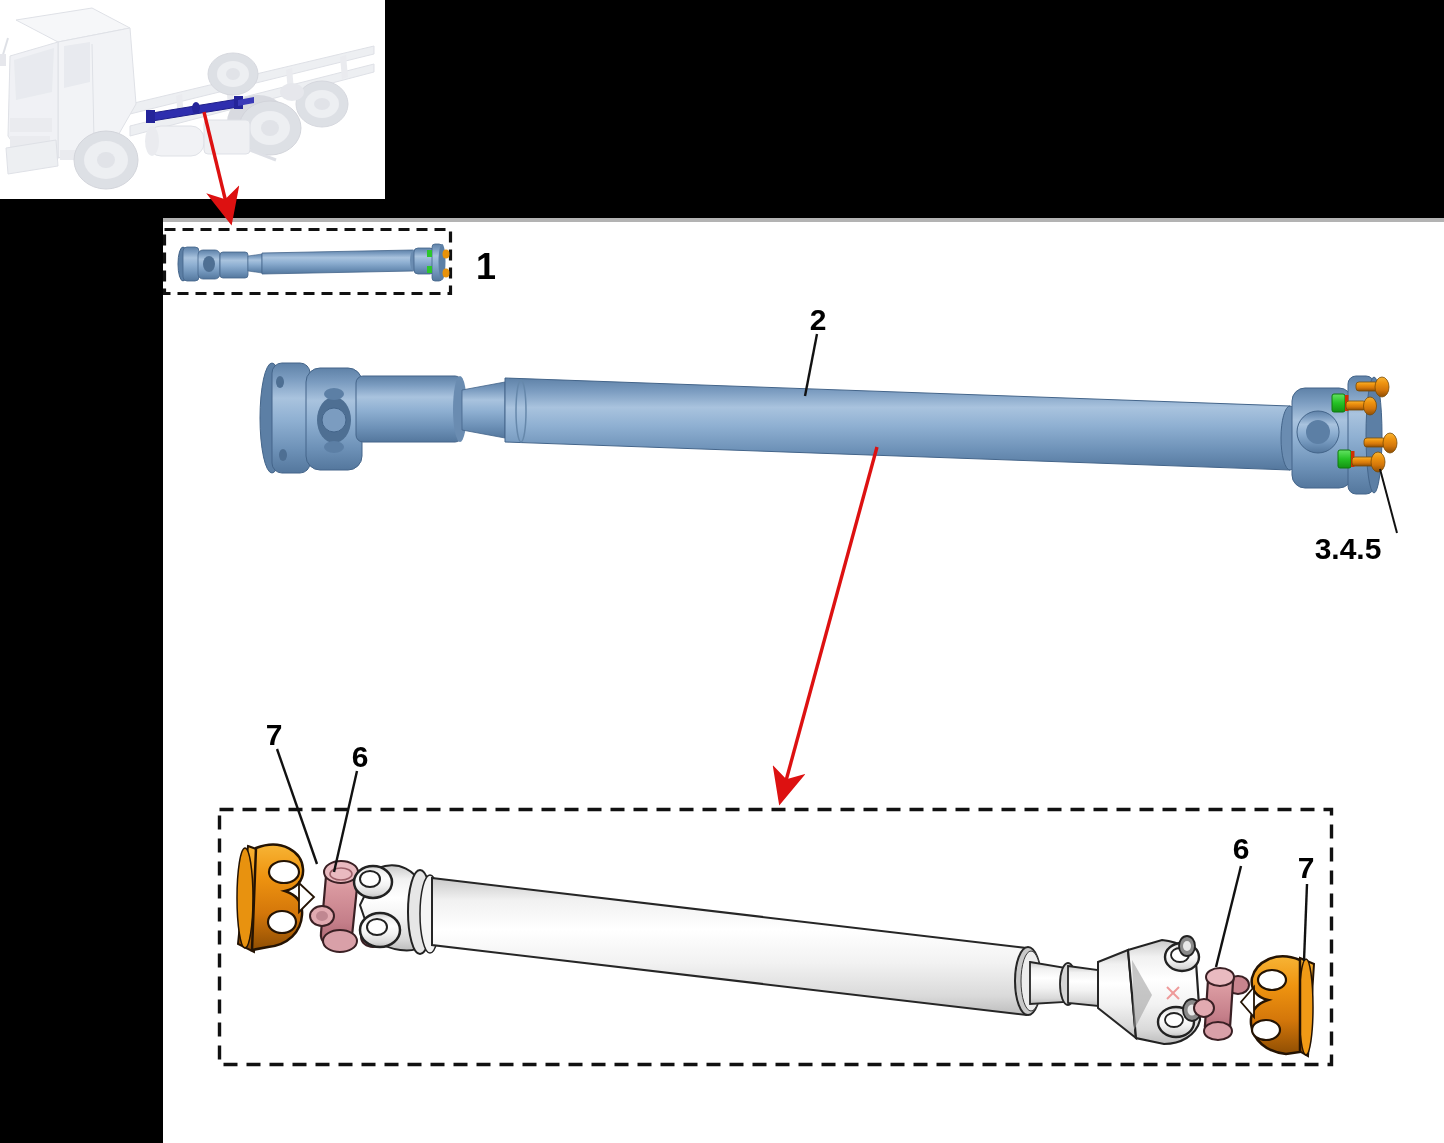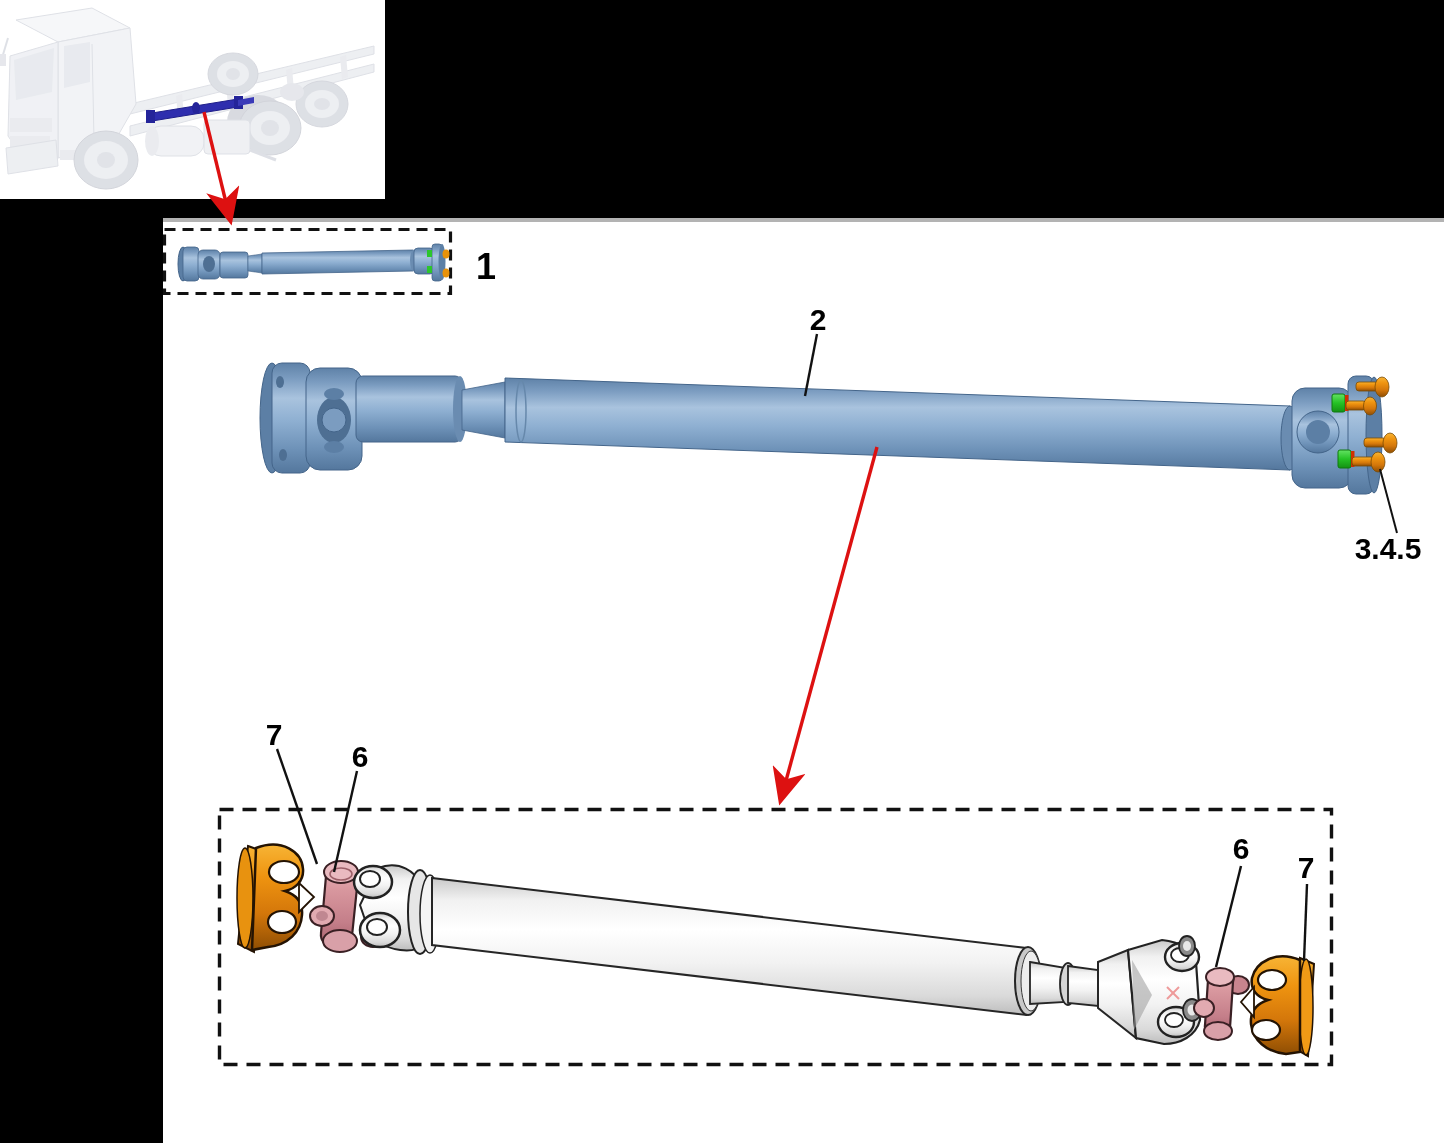--- a/index.html
+++ b/index.html
@@ -264,18 +264,18 @@
     </g>
 
     <line x1="277" y1="749" x2="317" y2="864" stroke="#111" stroke-width="2.4"></line>
     <line x1="357" y1="771" x2="334" y2="872" stroke="#111" stroke-width="2.4"></line>
     <line x1="1241" y1="866" x2="1216" y2="967" stroke="#111" stroke-width="2.4"></line>
     <line x1="1307" y1="884" x2="1304" y2="961" stroke="#111" stroke-width="2.4"></line>
   </svg>
 
   <div class="callout big" style="left:486px;top:267px;">1</div>
   <div class="callout" style="left:818px;top:320px;">2</div>
-  <div class="callout" style="left:1388px;top:549px;">3.4.5</div>
+  <div class="callout" style="left:1348px;top:549px;">3.4.5</div>
   <div class="callout" style="left:274px;top:735px;">7</div>
   <div class="callout" style="left:360px;top:757px;">6</div>
   <div class="callout" style="left:1241px;top:849px;">6</div>
   <div class="callout" style="left:1306px;top:868px;">7</div>
 </div>
 
 </body></html>

